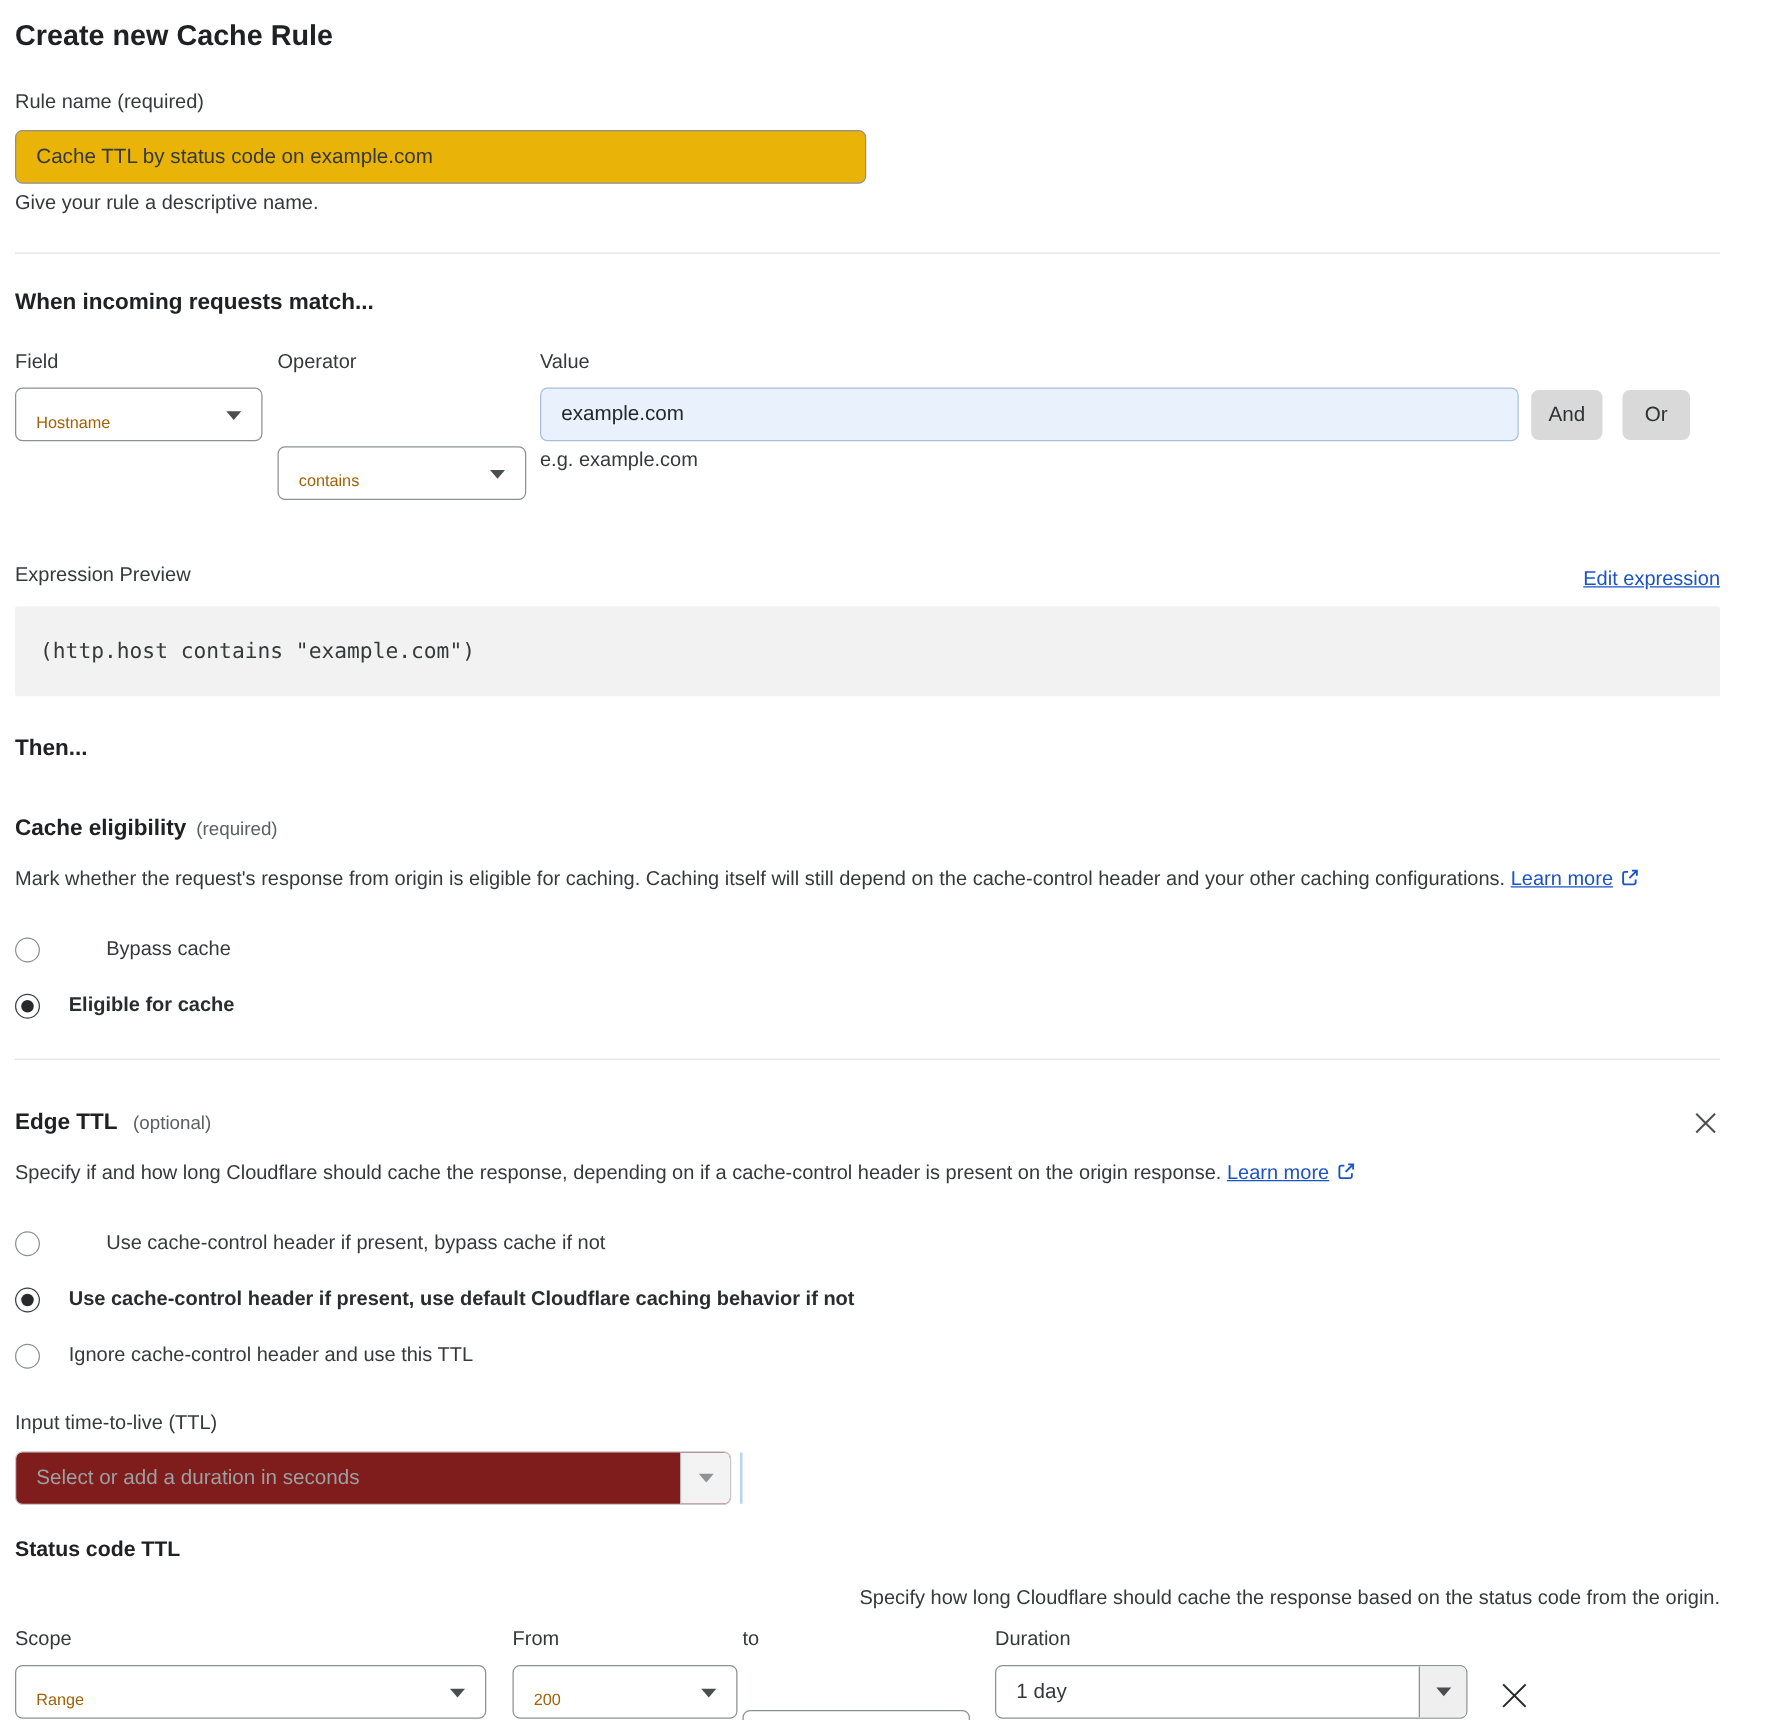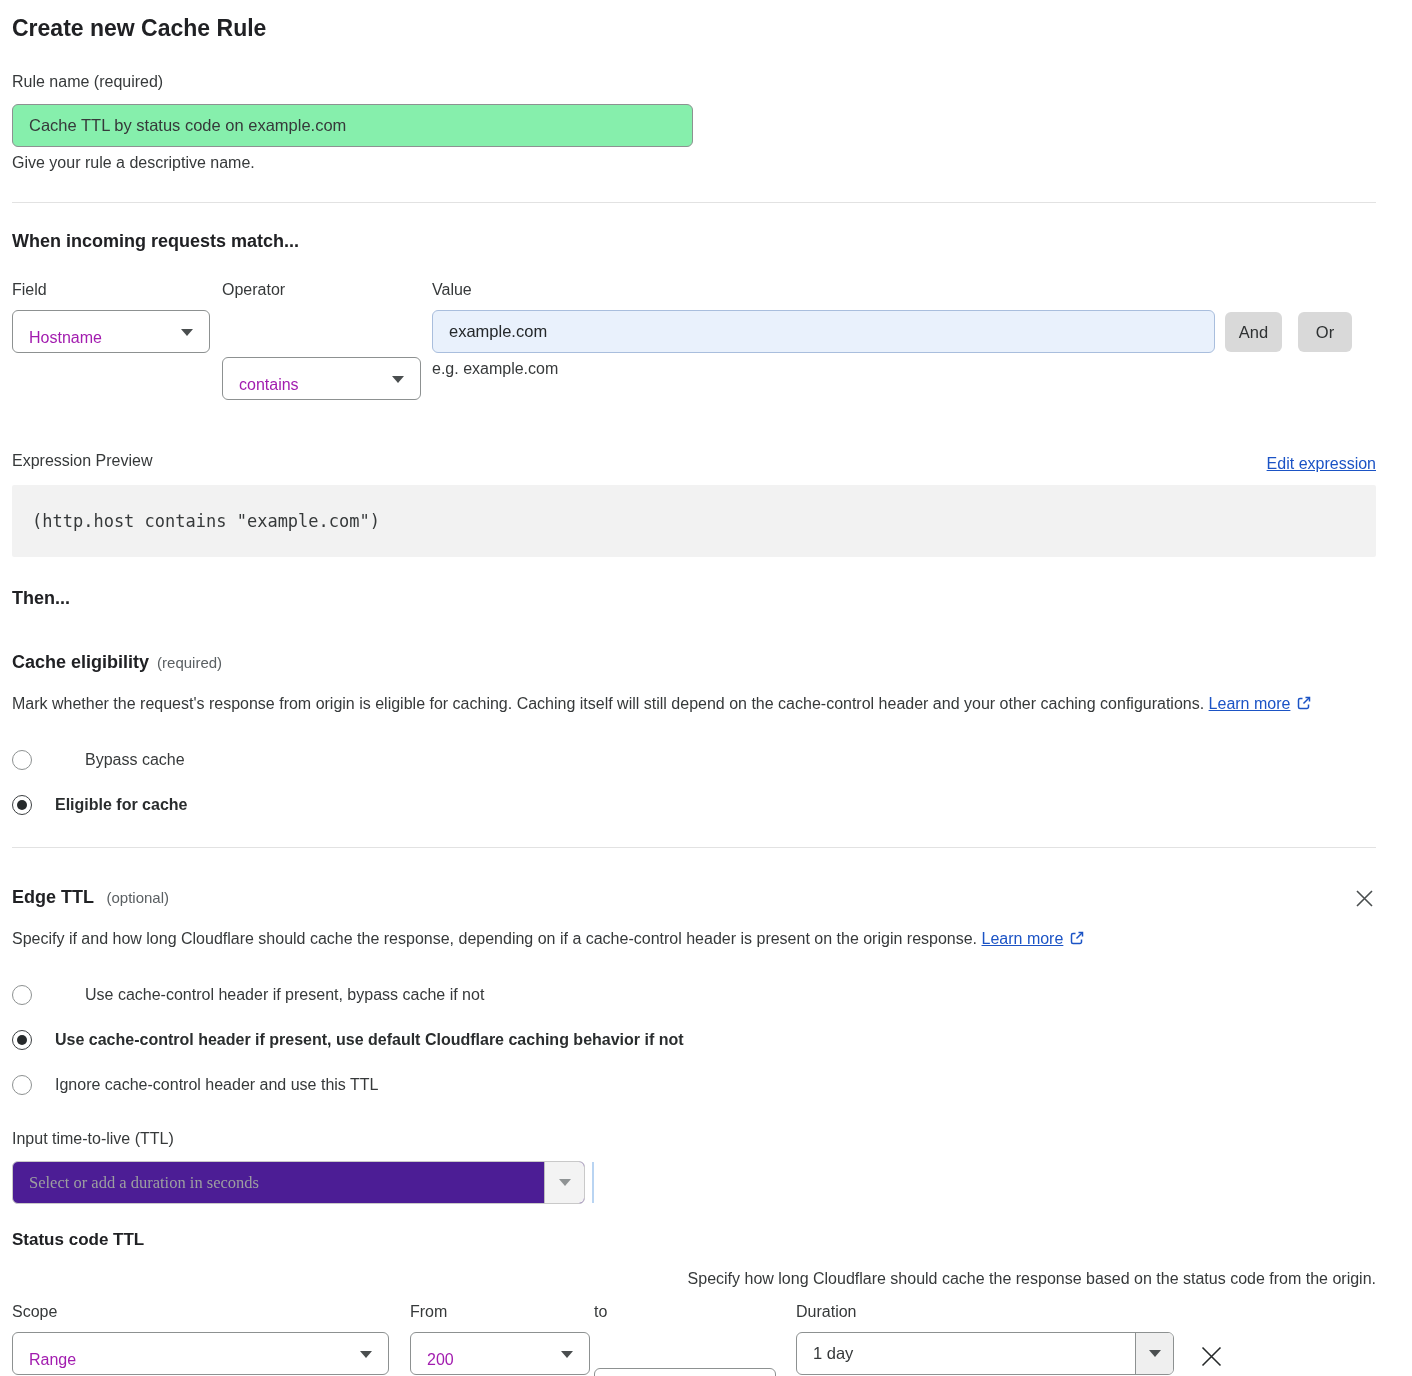--- a/index.html
+++ b/index.html
@@ -15,38 +15,38 @@
   .page-title { font-size: 23px; font-weight: 700; color: #202124; line-height: 28px; }
 
   .field-label { font-size: 16px; color: #36393a; line-height: 25px; }
   .helper-text { font-size: 16px; color: #36393a; margin-top: 7px; }
 
   .text-input {
     display: block; width: 681px; height: 43px;
     border: 1px solid #8d9191; border-radius: 6px;
     padding: 0 16px; font-size: 16.5px; color: #36393a;
     font-family: "Liberation Sans", sans-serif;
-    background: #86efac; outline: none; margin-top: 10px;
+    background: #eab308; outline: none; margin-top: 10px;
   }
 
   .divider { border: none; border-top: 1px solid #e2e2e2; margin-top: 30px; }
 
   .section-heading { font-size: 18px; font-weight: 700; color: #202124; line-height: 24px; }
   .qualifier { font-size: 15px; font-weight: 400; color: #5b6063; margin-left: 8px; }
 
   
   .match-row { display: flex; margin-top: 24px; }
   .col { display: flex; flex-direction: column; }
   .col .field-label { margin-bottom: 8px; }
 
   .select-box {
     position: relative; height: 43px; background: #fff;
     border: 1px solid #8d9191; border-radius: 6px;
     display: flex; align-items: center; padding: 12px 36px 0 16px;
-    font-size: 16px; color: #a21caf; cursor: pointer;
+    font-size: 13px; color: #a16207; cursor: pointer;
   }
   .caret {
     position: absolute; right: 16px; top: 50%; margin-top: -3px;
     width: 0; height: 0;
     border-left: 6px solid transparent; border-right: 6px solid transparent;
     border-top: 7px solid #4a4e4f;
   }
   .value-input {
     height: 43px; width: 783px;
     background: #e9f1fc; border: 1px solid #a9bedd; border-radius: 6px;
@@ -92,21 +92,21 @@
   .radio-row.checked .radio-label { font-weight: 700; color: #2a2d2e; }
 
   .edge-header { margin-top: 37px; display: flex; justify-content: space-between; align-items: flex-start; }
   .close-btn { background: none; border: none; cursor: pointer; padding: 2px; margin-top: 2px; }
 
   .ttl-label { margin-top: 31px; }
   .ttl-combo-row { display: flex; align-items: stretch; margin-top: 10px; height: 43px; }
   .ttl-combo {
     width: 573px; height: 43px; display: flex; align-items: stretch;
     border: 1px solid #c9c9c9; border-radius: 6px; overflow: hidden;
-    background: #4c1d95; cursor: default; font-family: Liberation Serif, serif;
+    background: #7f1d1d; cursor: default;
   }
   .ttl-combo .combo-text {
     flex: 1; display: flex; align-items: center; padding-left: 16px;
     font-size: 16.5px; color: #9d9fa0;
   }
   .combo-arrow-seg {
     width: 40px; border-left: 1px solid #bdbdbd; background: #f3f3f3;
     display: flex; align-items: center; justify-content: center;
   }
   .combo-arrow-seg .tri {

